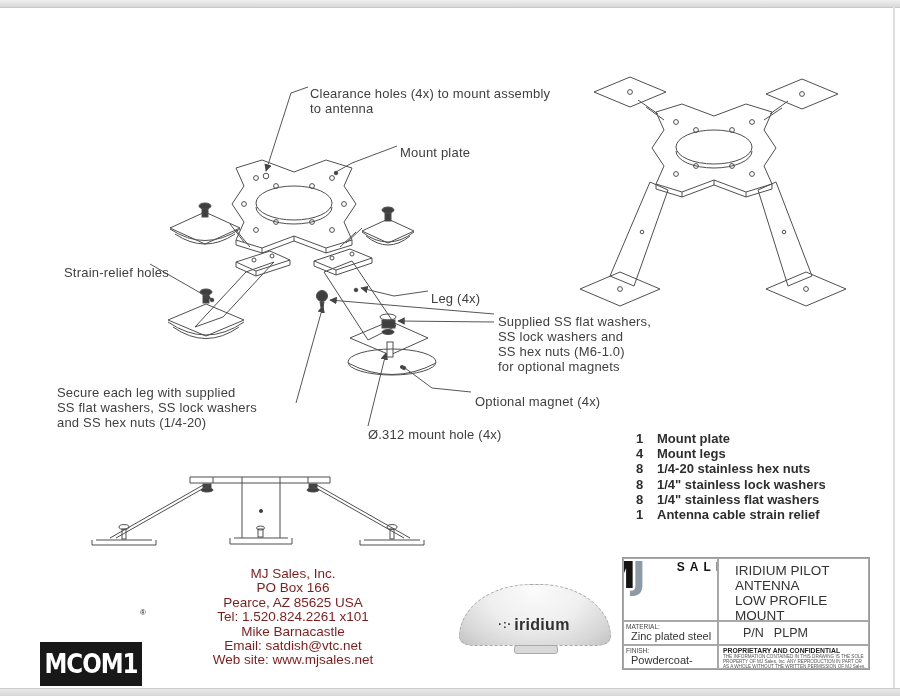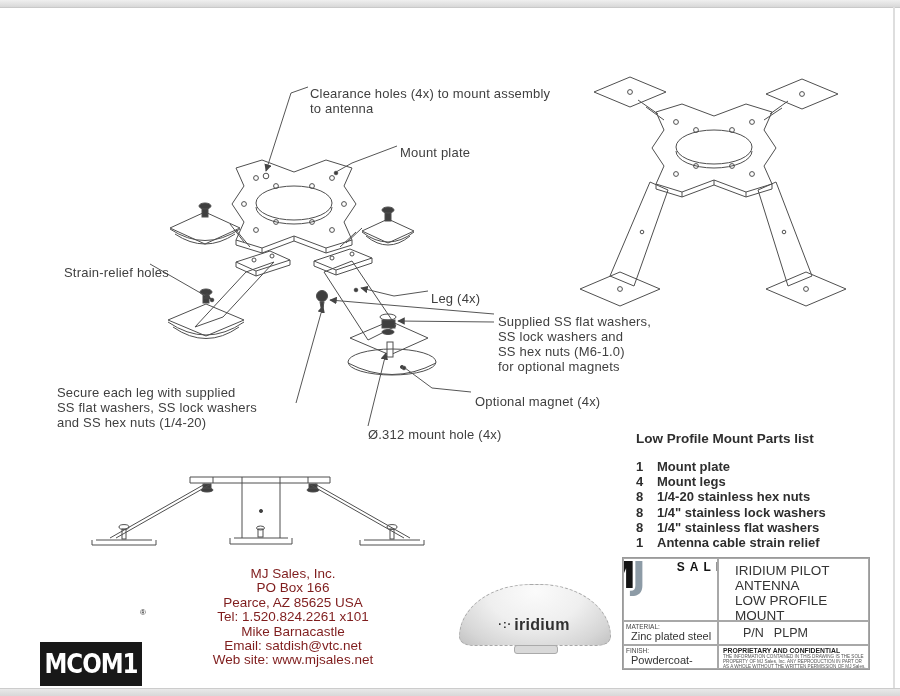--- a/index.html
+++ b/index.html
@@ -210,21 +210,20 @@
 SS lock washers and
 SS hex nuts (M6-1.0)
 for optional magnets</div>
   <div class="ann" style="left:57px;top:377px;width:230px">Secure each leg with supplied
 SS flat washers, SS lock washers
 and SS hex nuts (1/4-20)</div>
   <div class="ann" style="left:475px;top:386px">Optional magnet (4x)</div>
   <div class="ann" style="left:368px;top:419px">Ø.312 mount hole (4x)</div>
 
   <div class="parts">
-    <div class="title">Low Profile Mount Parts list</div>
     <div class="row">
       <span class="qty">1</span>
       <span>Mount plate</span>
     </div>
     <div class="row">
       <span class="qty">4</span>
       <span>Mount legs</span>
     </div>
     <div class="row">
       <span class="qty">8</span>

